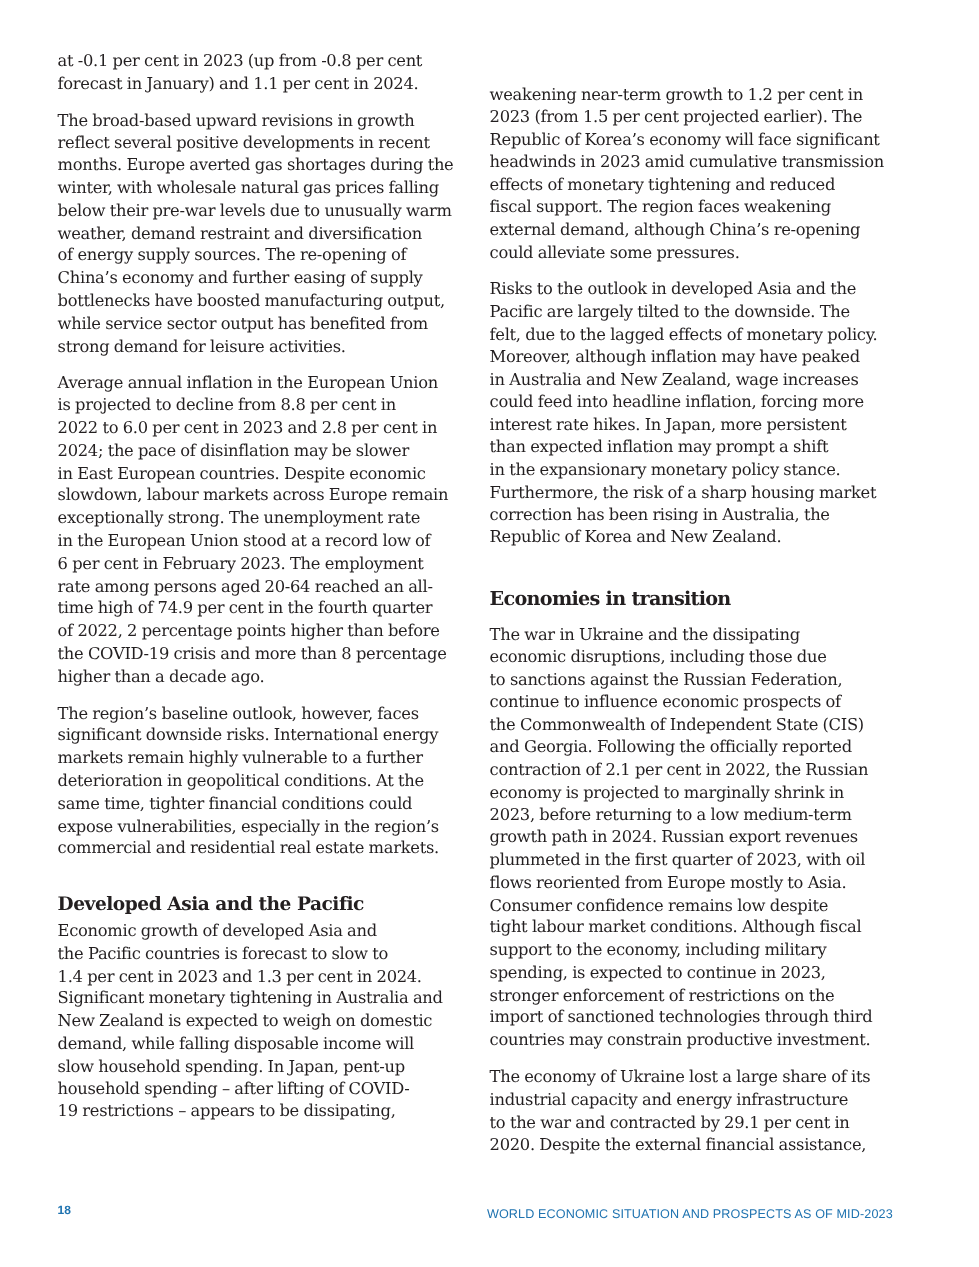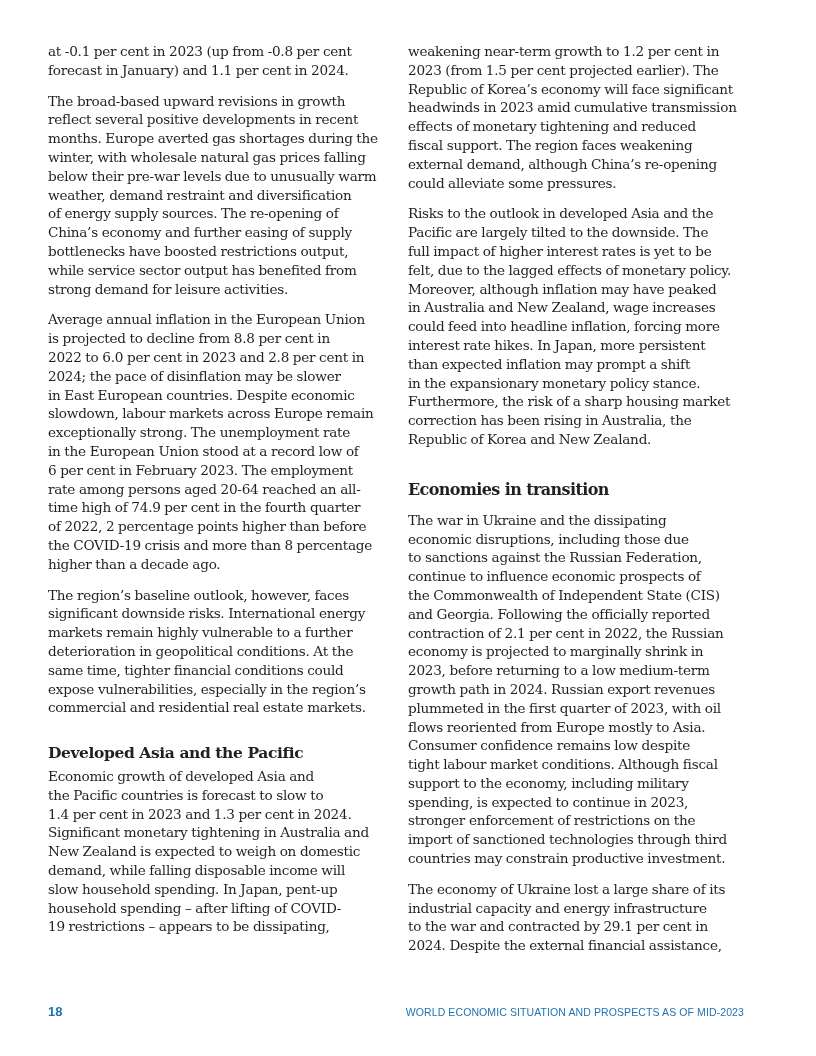--- a/index.html
+++ b/index.html
@@ -14,21 +14,21 @@
       overflow: hidden;
       color: #231f20;
       font-family: "DejaVu Serif", "Liberation Serif", serif;
     }
     .col {
       position: absolute;
       top: 42px;
       width: 340px;
     }
     .col-left { left: 48px; }
-    .col-right { left: 408px; }
+    .col-right { left: 408px; margin-top: 28px; }
     .para {
       font-size: 13.6px;
       line-height: 18.8px;
       margin: 0 0 12px 0;
       letter-spacing: -0.25px;
       word-spacing: -0.3px;
     }
     .line { display: block; white-space: nowrap; }
     .h3 {
       font-family: "DejaVu Serif", "Liberation Serif", serif;
@@ -53,21 +53,21 @@
       width: 696px;
       height: 18px;
       font-family: "Liberation Sans", "DejaVu Sans", sans-serif;
       color: #1f73b0;
     }
     .page-num {
       position: absolute;
       left: 0;
       top: 0;
       font-weight: bold;
-      font-size: 13px;
+      font-size: 10px;
     }
     .running-title {
       position: absolute;
       right: 0;
       top: 2px;
       font-size: 10.5px;
       letter-spacing: 0.1px;
     }
   </style>
 </head>
@@ -80,21 +80,21 @@
     </p>
   <p class="para">
       <span class="line">The broad-based upward revisions in growth</span>
       <span class="line">reflect several positive developments in recent</span>
       <span class="line">months. Europe averted gas shortages during the</span>
       <span class="line">winter, with wholesale natural gas prices falling</span>
       <span class="line">below their pre-war levels due to unusually warm</span>
       <span class="line">weather, demand restraint and diversification</span>
       <span class="line">of energy supply sources. The re-opening of</span>
       <span class="line">China’s economy and further easing of supply</span>
-      <span class="line">bottlenecks have boosted restrictions output,</span>
+      <span class="line">bottlenecks have boosted manufacturing output,</span>
       <span class="line">while service sector output has benefited from</span>
       <span class="line">strong demand for leisure activities.</span>
     </p>
   <p class="para">
       <span class="line">Average annual inflation in the European Union</span>
       <span class="line">is projected to decline from 8.8 per cent in</span>
       <span class="line">2022 to 6.0 per cent in 2023 and 2.8 per cent in</span>
       <span class="line">2024; the pace of disinflation may be slower</span>
       <span class="line">in East European countries. Despite economic</span>
       <span class="line">slowdown, labour markets across Europe remain</span>
@@ -137,21 +137,20 @@
       <span class="line">Republic of Korea’s economy will face significant</span>
       <span class="line">headwinds in 2023 amid cumulative transmission</span>
       <span class="line">effects of monetary tightening and reduced</span>
       <span class="line">fiscal support. The region faces weakening</span>
       <span class="line">external demand, although China’s re-opening</span>
       <span class="line">could alleviate some pressures.</span>
     </p>
   <p class="para">
       <span class="line">Risks to the outlook in developed Asia and the</span>
       <span class="line">Pacific are largely tilted to the downside. The</span>
-      <span class="line">full impact of higher interest rates is yet to be</span>
       <span class="line">felt, due to the lagged effects of monetary policy.</span>
       <span class="line">Moreover, although inflation may have peaked</span>
       <span class="line">in Australia and New Zealand, wage increases</span>
       <span class="line">could feed into headline inflation, forcing more</span>
       <span class="line">interest rate hikes. In Japan, more persistent</span>
       <span class="line">than expected inflation may prompt a shift</span>
       <span class="line">in the expansionary monetary policy stance.</span>
       <span class="line">Furthermore, the risk of a sharp housing market</span>
       <span class="line">correction has been rising in Australia, the</span>
       <span class="line">Republic of Korea and New Zealand.</span>
@@ -175,20 +174,20 @@
       <span class="line">support to the economy, including military</span>
       <span class="line">spending, is expected to continue in 2023,</span>
       <span class="line">stronger enforcement of restrictions on the</span>
       <span class="line">import of sanctioned technologies through third</span>
       <span class="line">countries may constrain productive investment.</span>
     </p>
   <p class="para">
       <span class="line">The economy of Ukraine lost a large share of its</span>
       <span class="line">industrial capacity and energy infrastructure</span>
       <span class="line">to the war and contracted by 29.1 per cent in</span>
-      <span class="line">2024. Despite the external financial assistance,</span>
+      <span class="line">2020. Despite the external financial assistance,</span>
     </p>
 </div>
 
 <div class="footer">
   <span class="page-num">18</span>
   <span class="running-title">WORLD ECONOMIC SITUATION AND PROSPECTS AS OF MID-2023</span>
 </div>
 
 </body></html>

